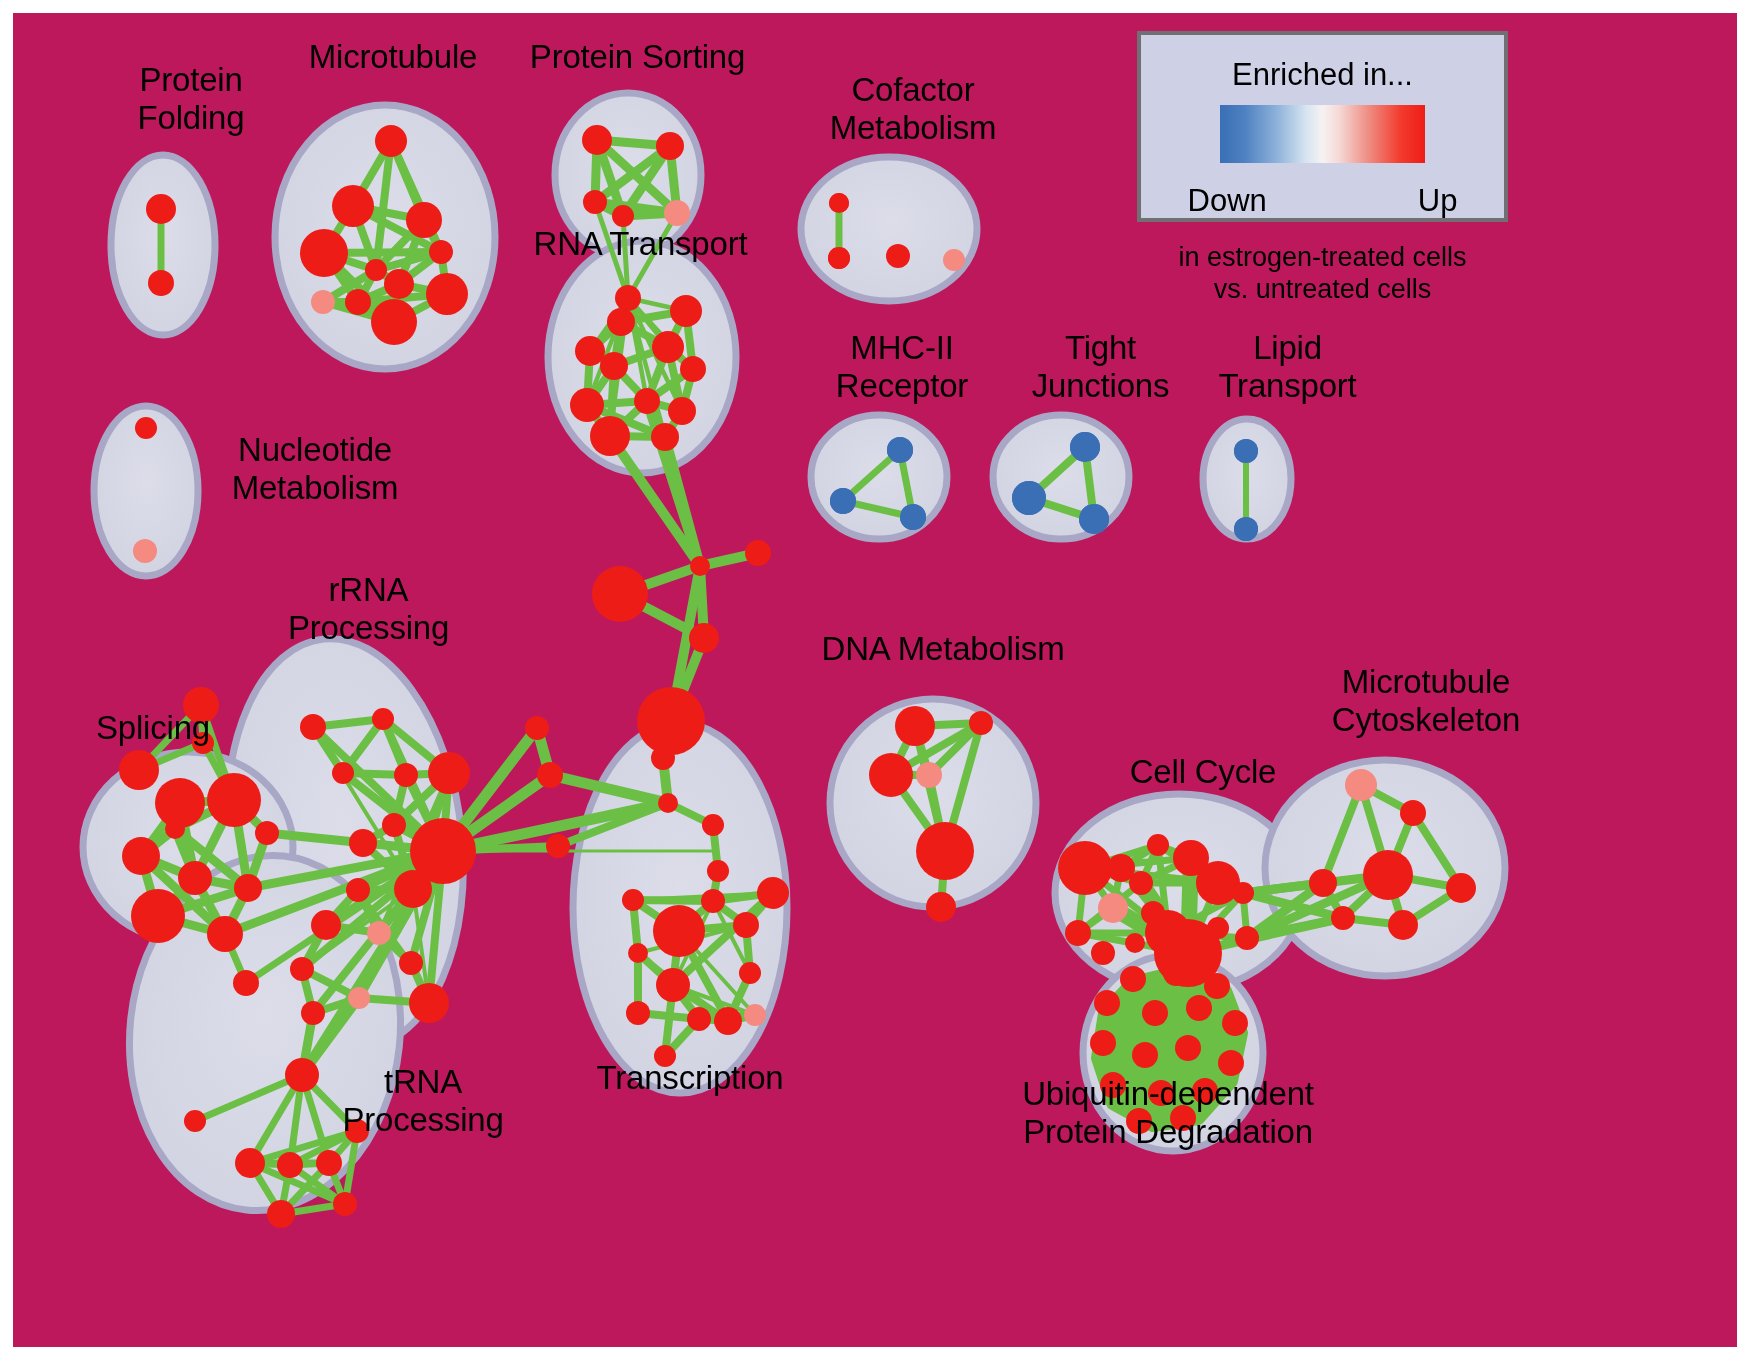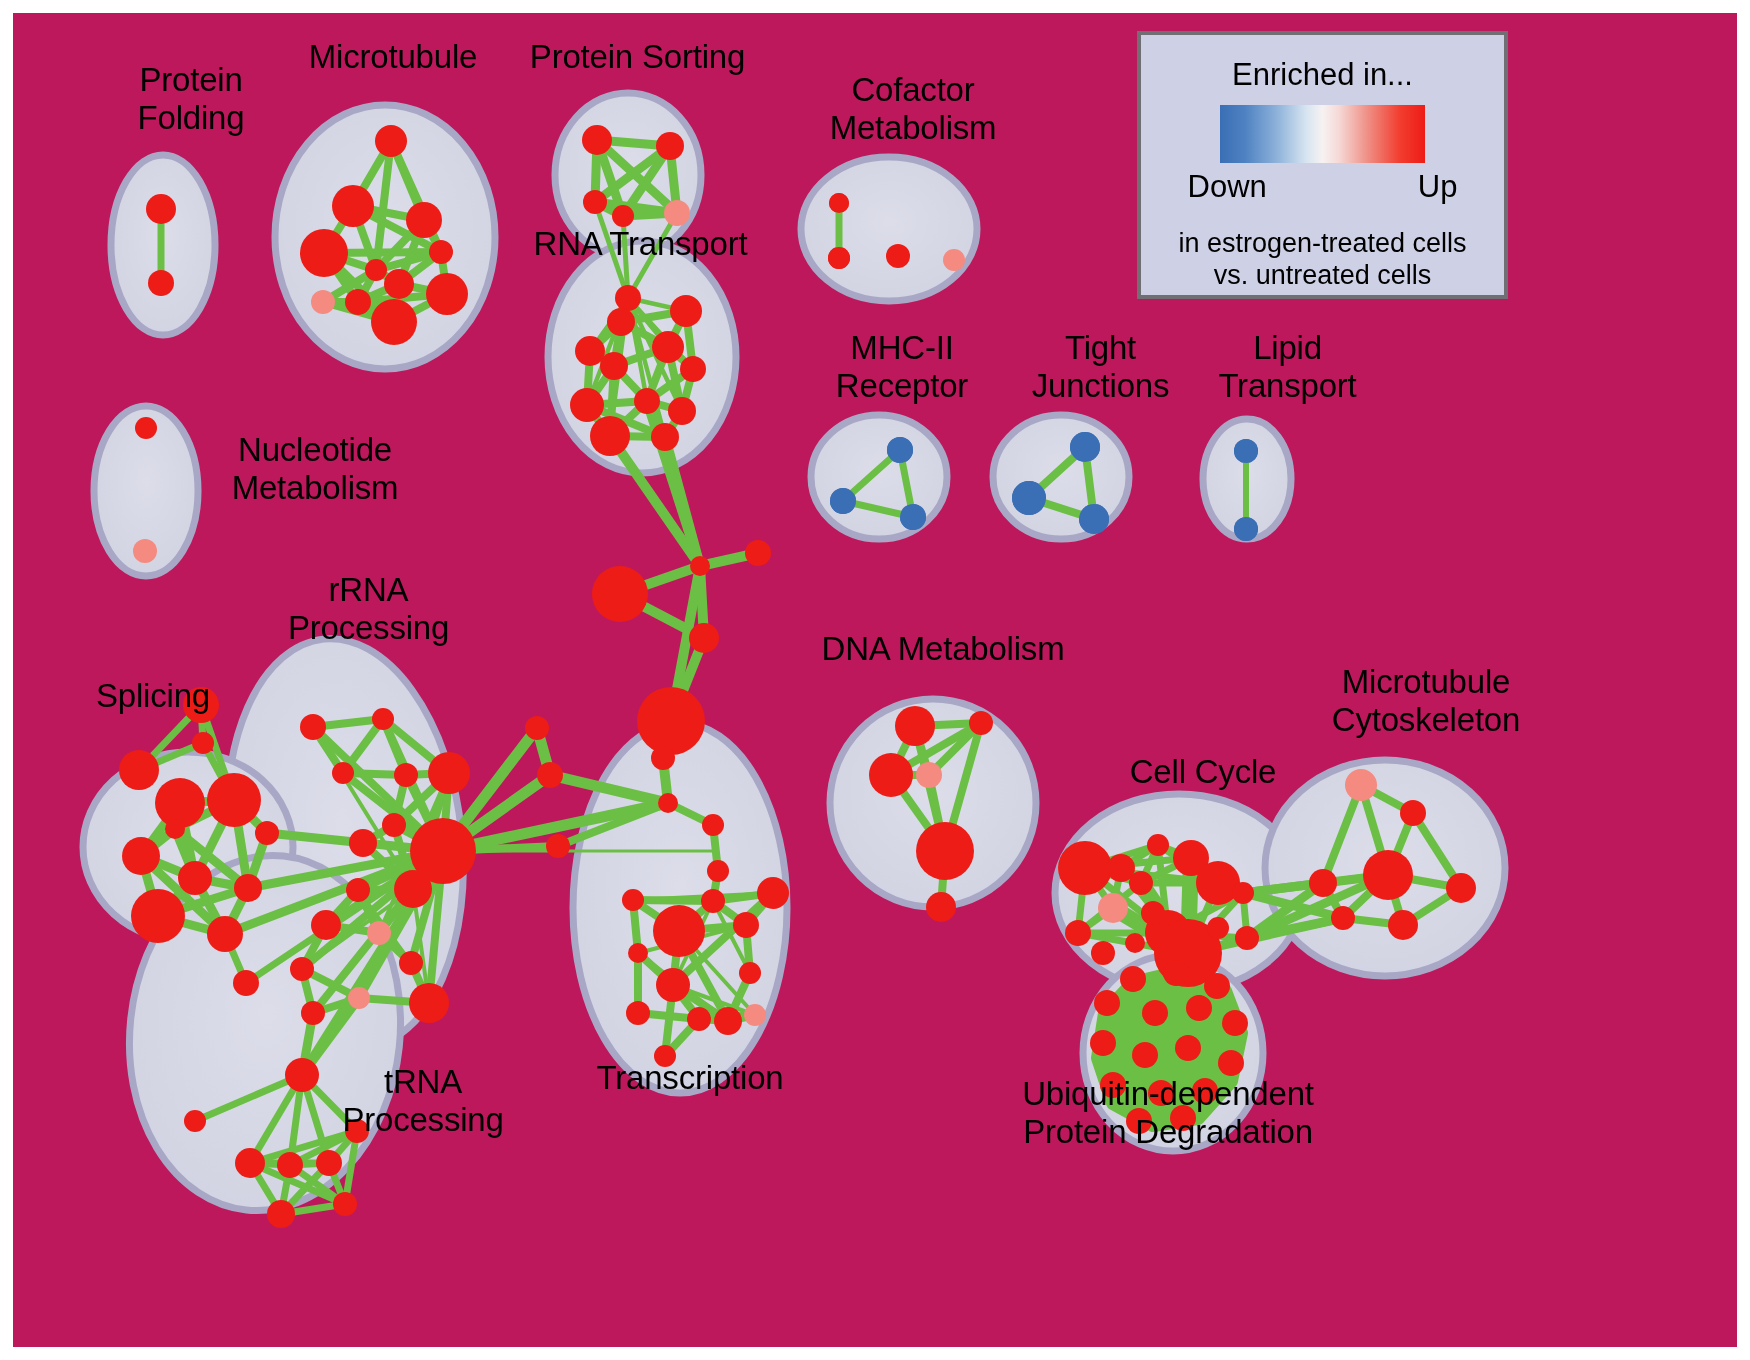--- a/index.html
+++ b/index.html
@@ -24,39 +24,39 @@
     line-height:38px;
     font-weight:400;
     text-align:center;
     white-space:pre-line;
     letter-spacing:-0.2px;
     pointer-events:none;
   }
   #legend{
     position:absolute;
     left:1124px;top:18px;
-    width:371px;height:268px;
+    width:371px;height:191px;
     background:#ced0e6;
     border:4px solid #6f6f74;
     box-sizing:border-box;
   }
   #legend-title{
     text-align:center;
     font-size:31px;
     color:#000;
     margin-top:22px;
   }
   #legend-bar{
     margin:12px auto 0 auto;
     width:205px;height:58px;
     background:linear-gradient(to right,#3a6fb5 0%,#4e81c2 12%,#8fb3da 28%,#d7e4f1 42%,#f6f2f2 50%,#f5d9d6 58%,#ef8f85 72%,#f23c2e 88%,#ee1c16 100%);
   }
   #legend-ends{
     display:flex;justify-content:space-between;
-    width:270px;margin:6px auto 0 auto;
+    width:270px;margin:20px auto 0 auto;
     font-size:31px;color:#000;
   }
   #legend-sub{
     text-align:center;font-size:27px;line-height:32px;color:#000;margin-top:22px;
     white-space:pre-line;
   }
 </style>
 </head>
 <body>
 
@@ -671,21 +671,21 @@
     <div class="cluster-label" style="left:784px;top:316px;width:210px;">MHC-II
 Receptor</div>
     <div class="cluster-label" style="left:1172px;top:316px;width:205px;">Lipid
 Transport</div>
     <div class="cluster-label" style="left:985px;top:316px;width:205px;">Tight
 Junctions</div>
     <div class="cluster-label" style="left:182px;top:418px;width:240px;">Nucleotide
 Metabolism</div>
     <div class="cluster-label" style="left:248px;top:558px;width:215px;">rRNA
 Processing</div>
-    <div class="cluster-label" style="left:45px;top:664px;width:190px;">Splicing</div>
+    <div class="cluster-label" style="left:45px;top:696px;width:190px;">Splicing</div>
     <div class="cluster-label" style="left:1288px;top:650px;width:250px;">Microtubule
 Cytoskeleton</div>
     <div class="cluster-label" style="left:790px;top:617px;width:280px;">DNA Metabolism</div>
     <div class="cluster-label" style="left:1090px;top:740px;width:200px;">Cell Cycle</div>
     <div class="cluster-label" style="left:557px;top:1046px;width:240px;">Transcription</div>
     <div class="cluster-label" style="left:300px;top:1050px;width:220px;">tRNA
 Processing</div>
     <div class="cluster-label" style="left:975px;top:1062px;width:360px;">Ubiquitin-dependent
 Protein Degradation</div>
 

